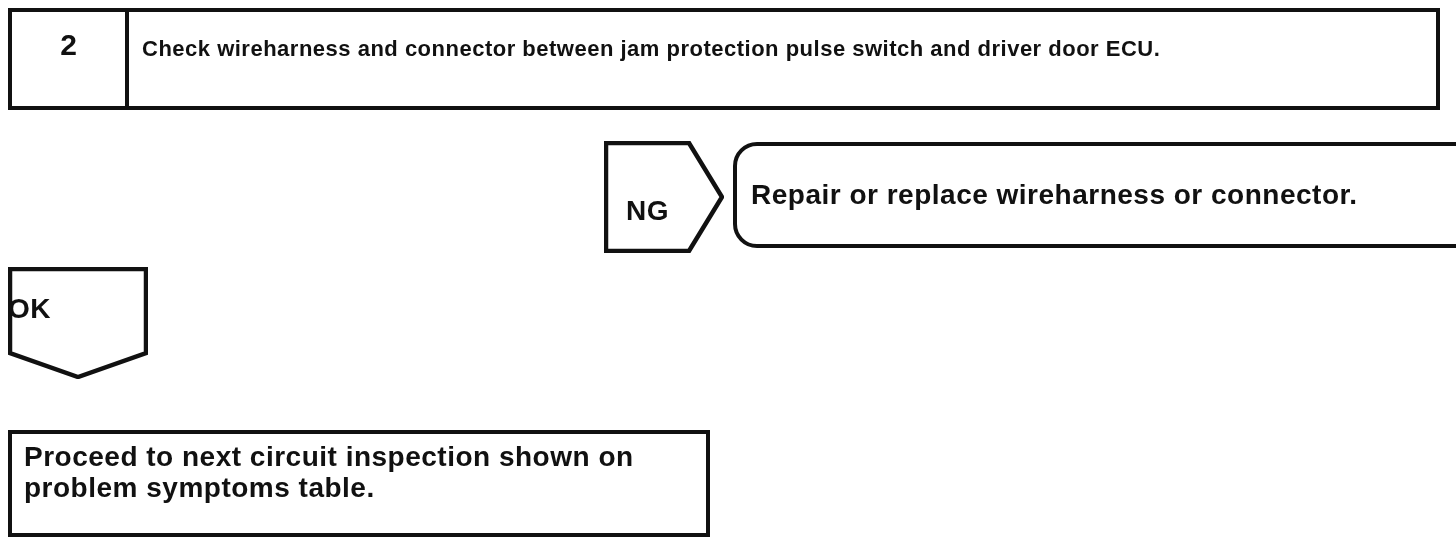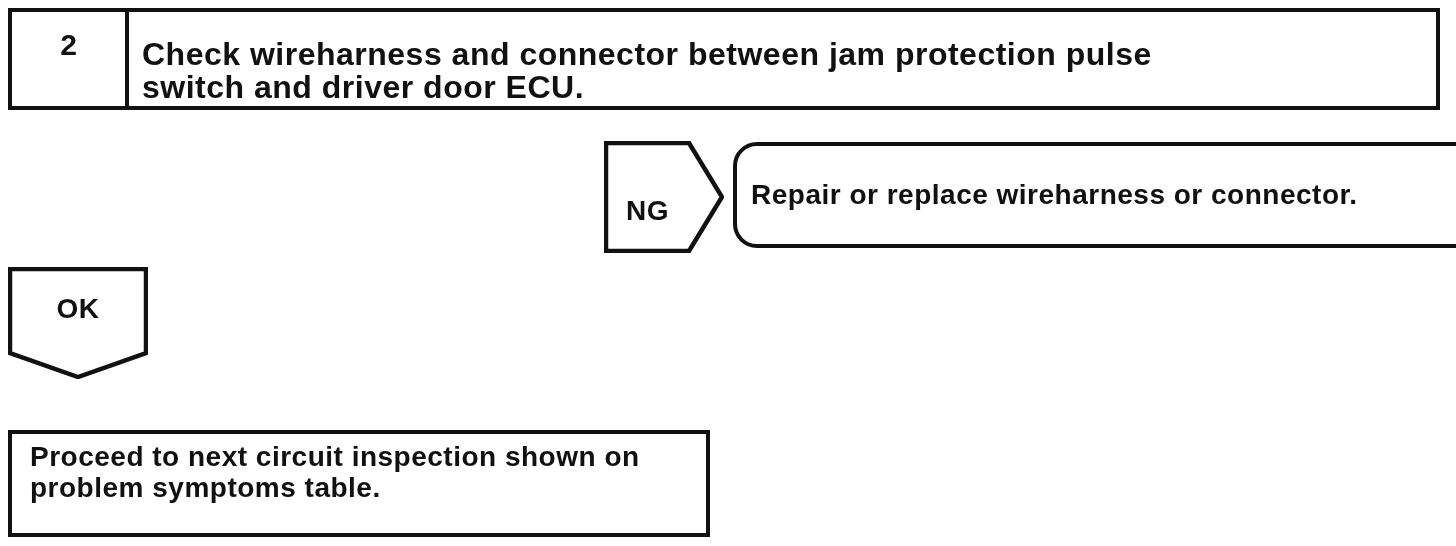--- a/index.html
+++ b/index.html
@@ -27,23 +27,23 @@
   .step-number-cell {
     width: 117px;
     border-right: 4px solid #111111;
     text-align: center;
     padding-top: 16px;
     font-size: 30px;
     font-weight: 700;
     flex-shrink: 0;
   }
   .step-instruction {
-    padding: 26px 0 0 13px;
+    padding: 20px 0 0 13px;
     width: 1090px;
-    font-size: 32px;
+    font-size: 22px;
     font-weight: 700;
     line-height: 33px;
     letter-spacing: 0.5px;
   }
 
   
   .ng-shape {
     position: absolute;
     left: 604px; top: 141px;
     width: 120px; height: 112px;
@@ -75,30 +75,29 @@
   
   .ok-shape {
     position: absolute;
     left: 8px; top: 267px;
     width: 140px; height: 112px;
   }
   .ok-label {
     position: absolute;
     left: 8px; top: 293px;
     width: 140px;
-    text-align: center;
     font-size: 28px;
     font-weight: 700;
     letter-spacing: 0.5px;
   }
   .ok-action-box {
     position: absolute;
     left: 8px; top: 430px;
     width: 702px; height: 107px;
-    padding: 7px 0 0 18px;
+    padding: 7px 0 0 12px;
     font-size: 28px;
     font-weight: 700;
     line-height: 31px;
     letter-spacing: 0.5px;
   }
   .ok-action-box p { width: 662px; }
 </style>
 </head>
 <body>
 

